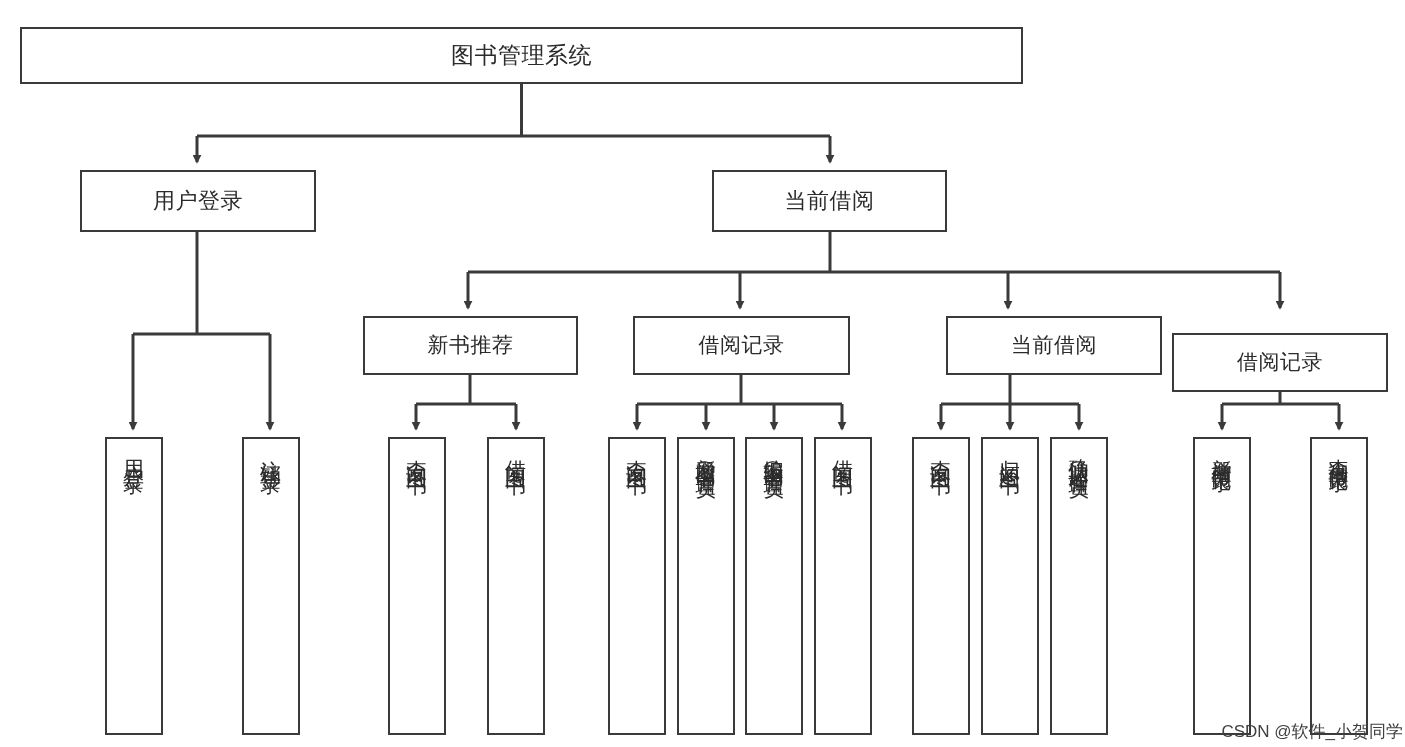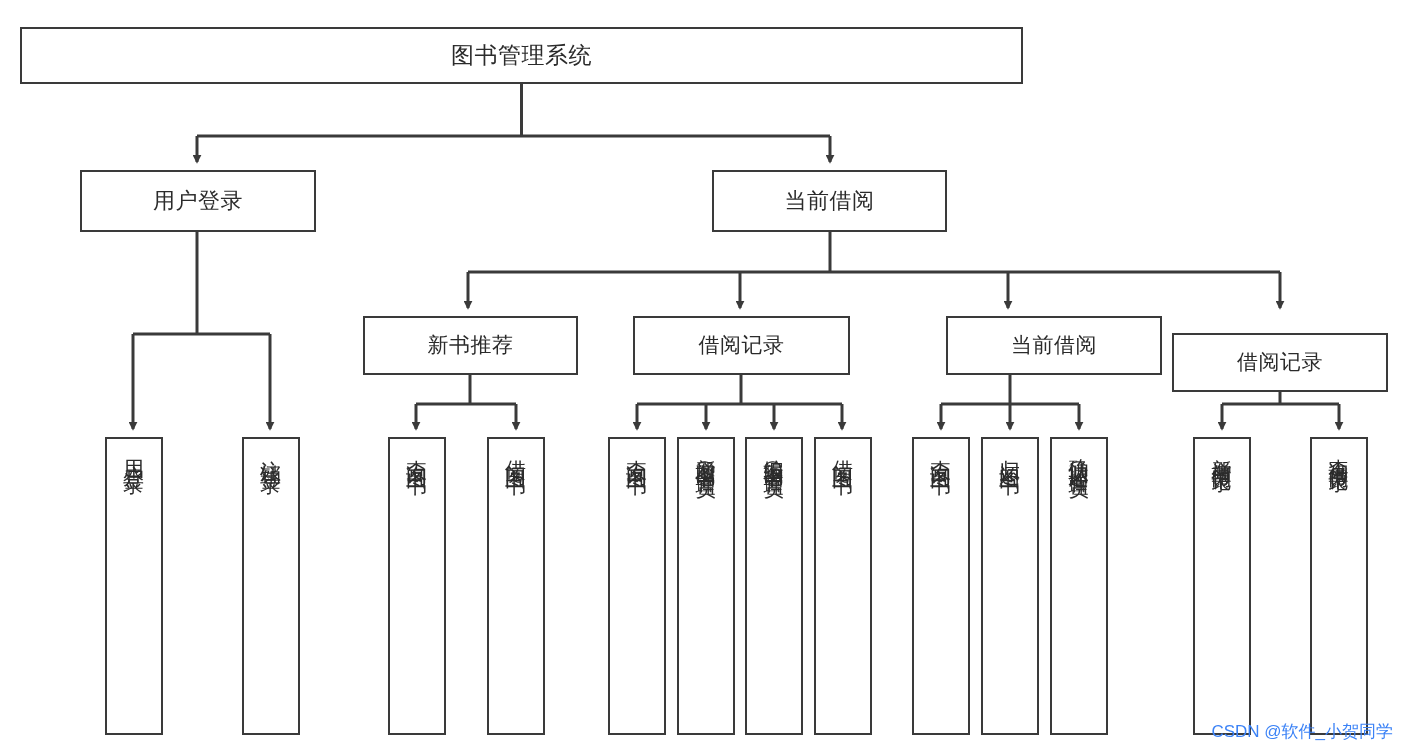--- a/index.html
+++ b/index.html
@@ -60,24 +60,24 @@
     line-height: 1;
     white-space: nowrap;
     max-height: 100%;
   }
   .node-leaf.tall-text .node-label {
     font-size: 20px;
     letter-spacing: 3px;
   }
   #watermark {
     position: absolute;
-    right: 12px;
+    right: 2px;
     bottom: 4px;
     font-size: 17px;
-    color: #3b82f6;
+    color: #404040;
     white-space: nowrap;
     z-index: 6;
     font-family: "Liberation Sans", "DejaVu Sans", sans-serif;
   }
 </style>
 </head>
 <body>
 
 <div id="diagram-root">
 

